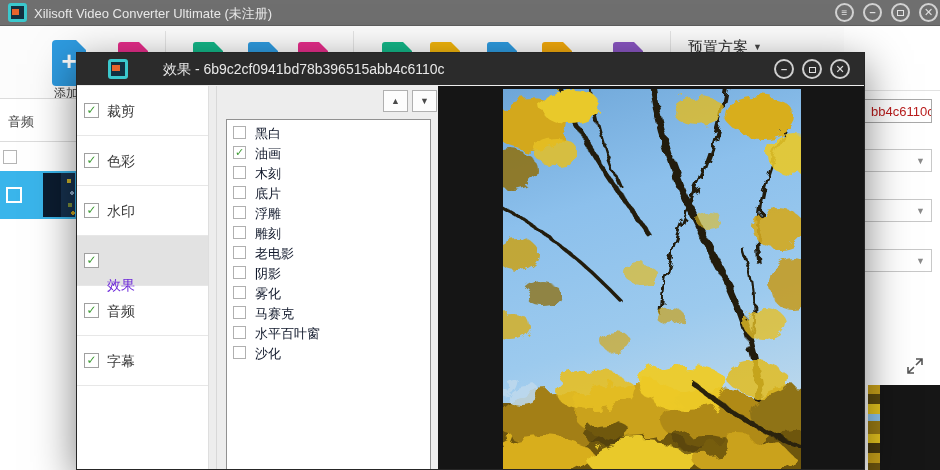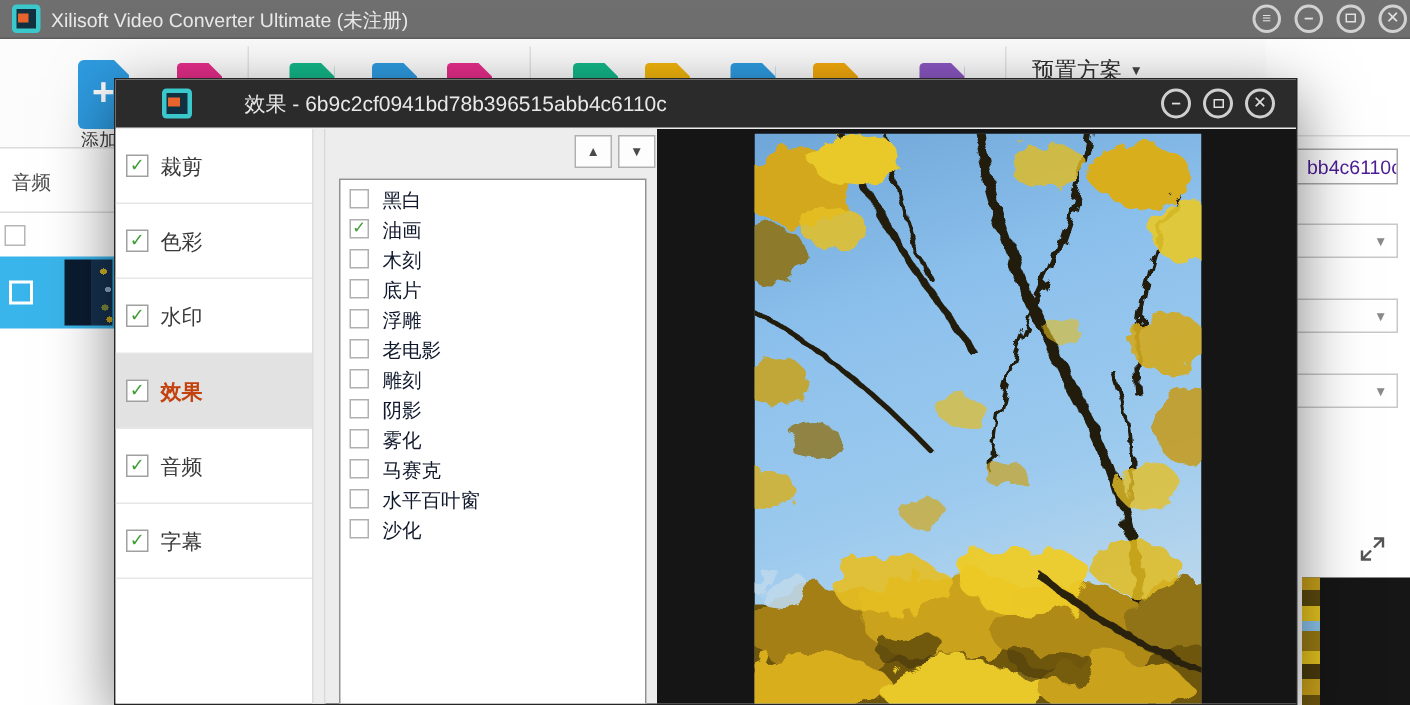--- a/index.html
+++ b/index.html
@@ -47,21 +47,21 @@
       radial-gradient(5px 4px at 29px 20px, #89a7c4 40%, transparent 41%),
       radial-gradient(6px 5px at 27px 32px, #7a8c3a 40%, transparent 41%),
       radial-gradient(5px 5px at 30px 40px, #caa21a 40%, transparent 41%),
       linear-gradient(90deg, #0b1c30 0 18px, #16314e 18px 32px);
   }
 
   
   .right-panel { position:absolute; left:844px; top:27px; width:96px; height:443px; background:#fff; }
   .rp-line { position:absolute; left:0; top:63px; width:96px; height:1px; background:#e2e2e2; }
   .rp-input { position:absolute; left:2px; top:72px; width:86px; height:24px; border:1px solid #a9a9a9; background:#fff;
-              font-size:13px; color:#4c1d95; padding-left:24px; }
+              font-size:13px; color:#b91c1c; padding-left:24px; }
   .rp-dd { position:absolute; left:2px; width:86px; height:23px; border:1px solid #c8c8c8; background:#fff; }
   .rp-dd .car { position:absolute; right:6px; top:6px; font-size:9px; color:#8a8a8a; }
   .rp-expand { position:absolute; left:61px; top:329px; }
   .rp-preview { position:absolute; left:24px; top:358px; width:72px; height:85px; background:#161616; }
   .rp-sliver { position:absolute; left:0; top:0; width:12px; height:85px;
     background:linear-gradient(180deg,#caa21a 0 10%,#5d4a0e 10% 22%,#e8c61f 22% 34%,#8ec6ee 34% 42%,#9c7d14 42% 58%,#e8c61f 58% 68%,#4a3a0e 68% 80%,#caa21a 80% 92%,#6e560f 92% 100%); }
 
   
   .dialog { position:absolute; left:76px; top:52px; width:789px; height:418px; background:#ededed;
             border:1px solid #262626; box-shadow:0 12px 40px rgba(0,0,0,.5); z-index:20; overflow:hidden; }
@@ -78,21 +78,21 @@
   .dbtn.cls { right:14px; }
 
   
   .dlg-sidebar { position:absolute; left:0; top:33px; width:140px; height:385px; background:#fff; border-right:1px solid #d8d8d8; }
   .side-strip { position:absolute; right:0; top:0; width:8px; height:100%; background:#ededed; border-left:1px solid #dedede; }
   .side-item { position:absolute; left:0; width:132px; height:50px; border-bottom:1px solid #e7e7e7; }
   .side-item.selected { background:#e2e2e2; }
   .side-item .cb { position:absolute; left:7px; top:17px; width:15px; height:15px; border:1px solid #a0a0a0; background:#fff;
                    font-size:12px; font-weight:bold; color:#3f9c35; line-height:13px; text-align:center; }
   .side-item .lb { position:absolute; left:30px; top:17px; font-size:14px; color:#3a3a3a; }
-  .side-item.selected .lb { font-weight:bold; color:#c2410c; }
+  .side-item.selected .lb { font-weight:normal; color:#6d28d9;margin-top:24px; }
 
   
   .nav-btn { position:absolute; top:37px; width:25px; height:22px; background:#fdfdfd; border:1px solid #b0b0b0;
              font-size:9px; color:#4a4a4a; text-align:center; line-height:20px; }
   .nav-btn.up { left:306px; }
   .nav-btn.down { left:335px; }
 
   
   .fx-list { position:absolute; left:149px; top:66px; width:205px; height:352px; background:#fff; border:1px solid #919191; padding-top:3px; }
   .fx-row { position:relative; height:20px; }
@@ -263,25 +263,25 @@
       <div class="fx-row">
         <div class="cb"></div>
         <div class="lb">底片</div>
       </div>
       <div class="fx-row">
         <div class="cb"></div>
         <div class="lb">浮雕</div>
       </div>
       <div class="fx-row">
         <div class="cb"></div>
+        <div class="lb">雕刻</div>
+      </div>
+      <div class="fx-row">
+        <div class="cb"></div>
         <div class="lb">老电影</div>
-      </div>
-      <div class="fx-row">
-        <div class="cb"></div>
-        <div class="lb">雕刻</div>
       </div>
       <div class="fx-row">
         <div class="cb"></div>
         <div class="lb">阴影</div>
       </div>
       <div class="fx-row">
         <div class="cb"></div>
         <div class="lb">雾化</div>
       </div>
       <div class="fx-row">

